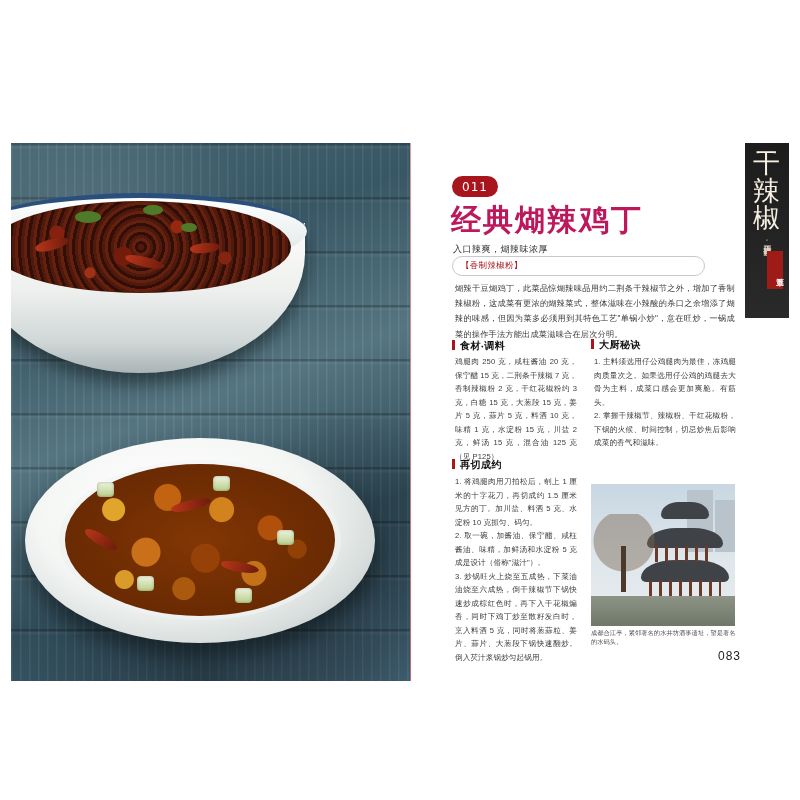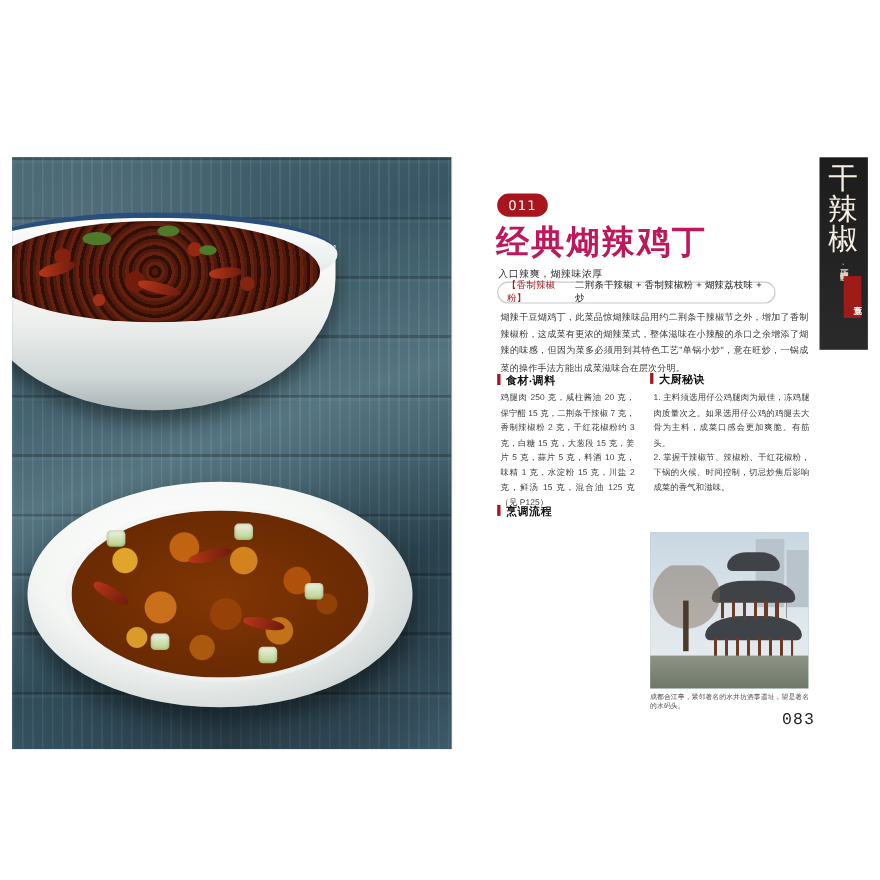--- a/index.html
+++ b/index.html
@@ -367,23 +367,23 @@
     top: 486px;
     width: 150px;
     font-size: 6.2px;
     color: #4a4a4a;
     letter-spacing: 0.1px;
   }
   .page-num {
     position: absolute;
     right: 48px;
     bottom: 18px;
-    font-size: 15px;
+    font-size: 12px;
     color: #222;
-    font-family: Liberation Mono, monospace;
+    font-family: Liberation Sans, sans-serif;
     letter-spacing: 1px;
   }
 </style>
 </head>
 <body>
 
 <div class="spread">
 
   <div class="page-left">
     <div class="wood"></div>
@@ -424,29 +424,31 @@
       <span class="small">干辣椒‧香辣一绝</span>
     </div>
     <div class="tab-seal">第五章</div>
 
     <div class="num-badge">011</div>
     <div class="recipe-title">经典煳辣鸡丁</div>
     <div class="subtitle">入口辣爽，煳辣味浓厚</div>
 
     <div class="method-box">
       <span class="tag">【香制辣椒粉】</span>
-      <span style="margin-left:3px;">二荆条干辣椒 + 香制辣椒粉 + 煳辣荔枝味 + 炒</span>
     </div>
 
     <div class="intro">煳辣干豆煳鸡丁，此菜品惊煳辣味品用约二荆条干辣椒节之外，增加了香制辣椒粉，这成菜有更浓的煳辣菜式，整体滋味在小辣酸的杀口之余增添了煳辣的味感，但因为菜多必须用到其特色工艺"单锅小炒"，意在旺炒，一锅成菜的操作手法方能出成菜滋味合在层次分明。</div>
 
     <div class="col-head" style="left:41px; top:195px;">食材‧调料</div>
     <div class="body-text" style="left:44px; top:212px; width:122px;">鸡腿肉 250 克，咸柱酱油 20 克，保宁醋 15 克，二荆条干辣椒 7 克，香制辣椒粉 2 克，干红花椒粉约 3 克，白糖 15 克，大葱段 15 克，姜片 5 克，蒜片 5 克，料酒 10 克，味精 1 克，水淀粉 15 克，川盐 2 克，鲜汤 15 克，混合油 125 克（见 P125）</div>
 
-    <div class="col-head" style="left:41px; top:315px;">烹调流程</div>
+    <div class="col-head" style="left:41px; top:315px;">再切成约</div>
+    <div class="body-text" style="left:44px; top:332px; width:122px; white-space:pre-line;">1. 将鸡腿肉用刀拍松后，剞上 1 厘米的十字花刀，再切成约 1.5 厘米见方的丁。加川盐、料酒 5 克、水淀粉 10 克抓匀、码匀。
+2. 取一碗，加酱油、保宁醋、咸柱酱油、味精，加鲜汤和水淀粉 5 克成是设计（俗称"滋汁"）。
+3. 炒锅旺火上烧至五成热，下菜油油烧至六成热，倒干辣椒节下锅快速炒成棕红色时，再下入干花椒煸香，同时下鸡丁炒至散籽发白时，烹入料酒 5 克，同时将葱蒜粒、姜片、蒜片、大葱段下锅快速翻炒。倒入芡汁浆锅炒匀起锅用。</div>
 
     <div class="col-head" style="left:180px; top:195px;">大厨秘诀</div>
     <div class="body-text" style="left:183px; top:212px; width:142px; white-space:pre-line;">1. 主料须选用仔公鸡腿肉为最佳，冻鸡腿肉质量次之。如果选用仔公鸡的鸡腿去大骨为主料，成菜口感会更加爽脆。有筋头。
 2. 掌握干辣椒节、辣椒粉、干红花椒粉，下锅的火候、时间控制，切忌炒焦后影响成菜的香气和滋味。</div>
 
     <div class="photo-frame">
       <div class="sky"></div>
       <div class="bldg" style="left:96px; top:6px; width:26px; height:62px;"></div>
       <div class="bldg" style="left:124px; top:16px; width:20px; height:52px;"></div>
       <div class="pav">

